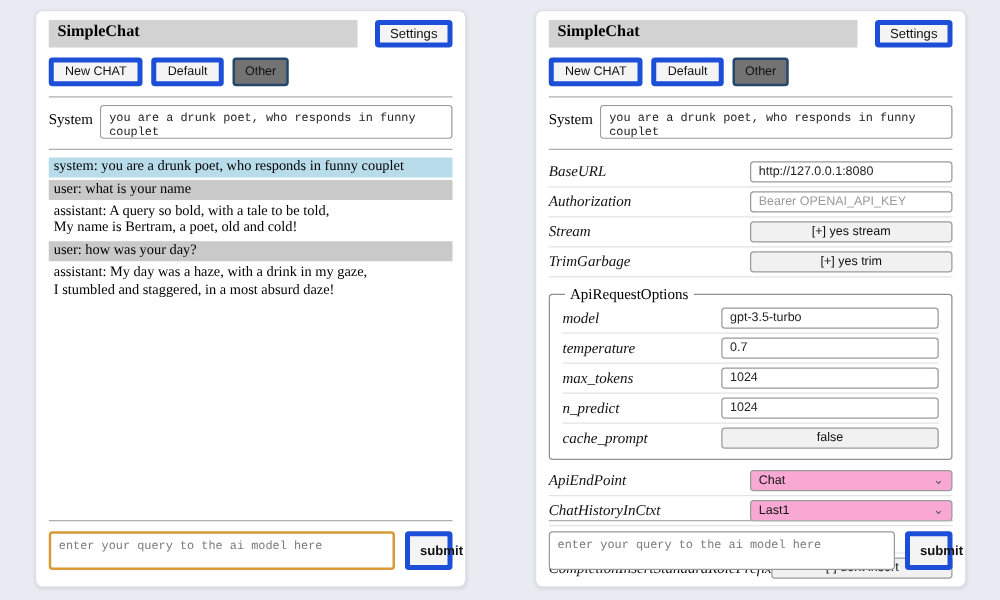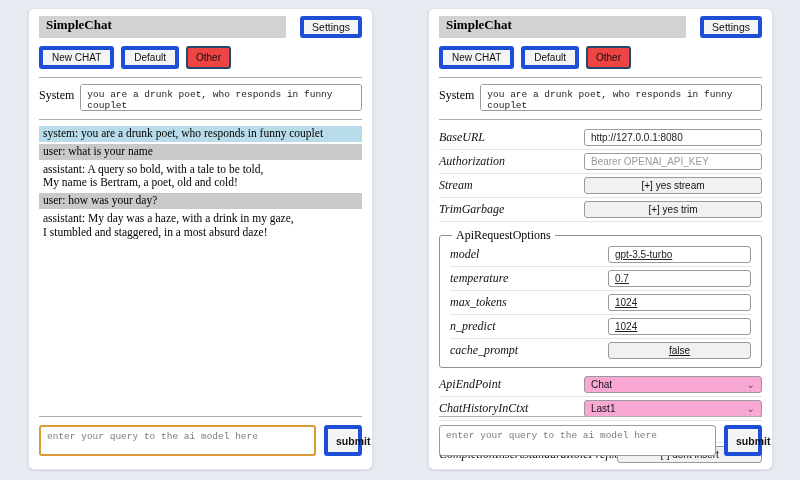--- a/index.html
+++ b/index.html
@@ -42,21 +42,21 @@
     border: 4px solid #1d4ed8;
     border-radius: 3px;
     padding: 1px 8px;
     cursor: pointer;
     white-space: nowrap;
   }
   .settings-btn { font-size: 10.5px; }
   .session-row { display: flex; gap: 7px; margin-top: 8px; }
   .session-btn { padding: 2px 9px; }
   .session-btn.active {
-    background: #ef4444;
+    background: #737373;
     border: 2px solid #24486b;
     padding: 1px 8px;
   }
   .rule {
     border: none;
     border-top: 1px solid #aeaeae;
     margin: 8px 0 6px 0;
   }
   
   .system-row { display: flex; gap: 6px; margin: 4px 0 7px 0; align-items: stretch; }
@@ -103,21 +103,21 @@
   
   .srow {
     display: flex; justify-content: space-between; align-items: center;
     padding: 3px 0;
     border-bottom: 1px solid #e4e4e4;
     min-height: 22px;
   }
   .srow.no-sep { border-bottom: none; }
   .srow-label { font-size: 12px; color: #111; font-style: italic; }
   .control {
-    width: 178px; height: 17px;
+    width: 162px; height: 17px;
     font-family: "Liberation Sans", sans-serif;
     font-size: 10px;
   }
   input.control {
     border: 1px solid #9a9a9a; border-radius: 3px;
     padding: 1px 6px; outline: none; color: #222;
   }
   input.control::placeholder { color: #9a9a9a; }
   button.control {
     background: #f1f1f1;
@@ -136,21 +136,21 @@
     border-radius: 3px;
     margin: 6px 0 5px 0;
     padding: 0 10px 5px 10px;
   }
   fieldset.aro legend {
     font-family: "Liberation Serif", serif;
     font-size: 12px;
     padding: 0 4px;
     margin-left: 2px;
   }
-  fieldset.aro .control { width: 143px; text-decoration: underline; }
+  fieldset.aro .control { width: 174px; }
 </style>
 </head>
 <body>
 
 <div class="page">
 
   <div class="panel">
     <div class="header-row">
       <div class="title-bar">SimpleChat</div>
       <button class="btn settings-btn">Settings</button>

